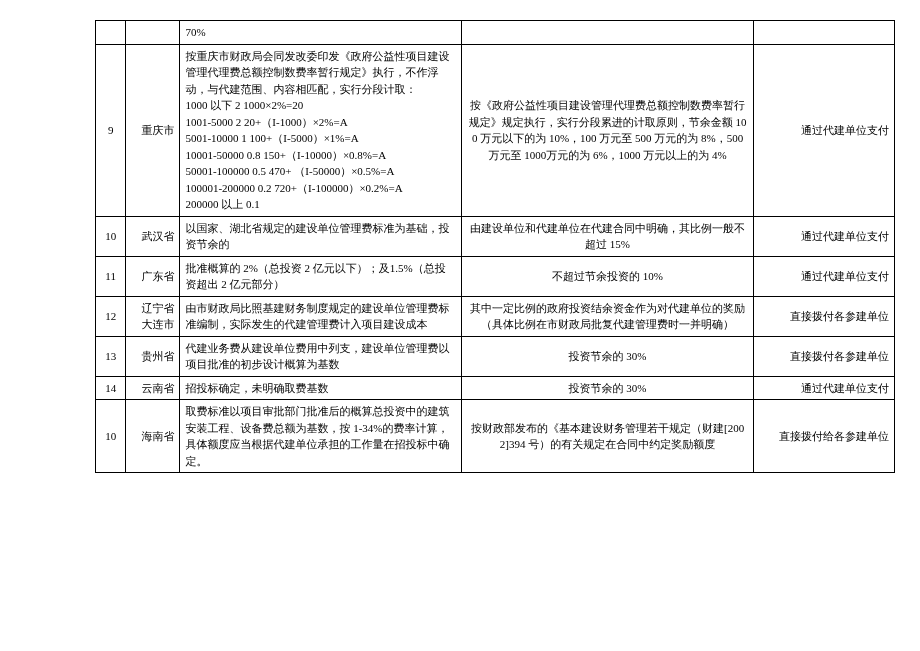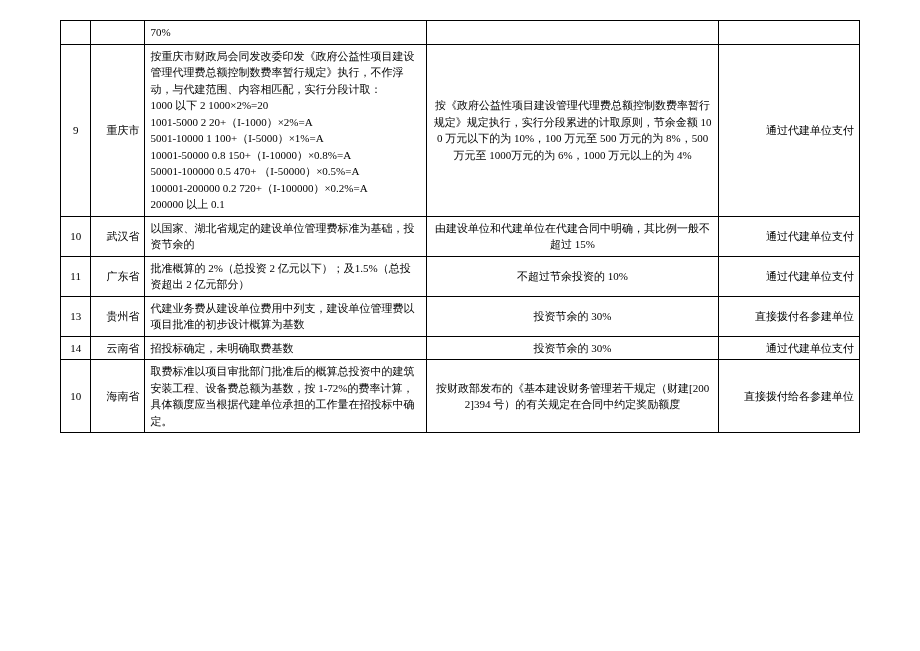--- a/index.html
+++ b/index.html
@@ -8,20 +8,21 @@
       font-size: 11px;
       line-height: 1.5;
       color: #000;
       background: #fff;
       padding: 20px 60px;
     }
     table {
       border-collapse: collapse;
       width: 100%;
       table-layout: fixed;
+      margin-left: 35px;
     }
     td {
       border: 1px solid #000;
       padding: 3px 5px;
       vertical-align: middle;
       word-wrap: break-word;
       word-break: break-all;
     }
     .col-idx { width: 28px; text-align: center; }
     .col-prov { width: 50px; text-align: right; }
@@ -56,34 +57,41 @@
         <td class="col-pay">通过代建单位支付</td>
       </tr>
       <tr>
         <td class="col-idx">11</td>
         <td class="col-prov">广东省</td>
         <td class="col-basis">批准概算的 2%（总投资 2 亿元以下）；及1.5%（总投资超出 2 亿元部分）</td>
         <td class="col-reward">不超过节余投资的 10%</td>
         <td class="col-pay">通过代建单位支付</td>
       </tr>
       <tr>
+        <td class="col-idx">12</td>
+        <td class="col-prov">辽宁省<br>大连市</td>
+        <td class="col-basis">由市财政局比照基建财务制度规定的建设单位管理费标准编制，实际发生的代建管理费计入项目建设成本</td>
+        <td class="col-reward">其中一定比例的政府投资结余资金作为对代建单位的奖励（具体比例在市财政局批复代建管理费时一并明确）</td>
+        <td class="col-pay">直接拨付各参建单位</td>
+      </tr>
+      <tr>
         <td class="col-idx">13</td>
         <td class="col-prov">贵州省</td>
         <td class="col-basis">代建业务费从建设单位费用中列支，建设单位管理费以项目批准的初步设计概算为基数</td>
         <td class="col-reward">投资节余的 30%</td>
         <td class="col-pay">直接拨付各参建单位</td>
       </tr>
       <tr>
         <td class="col-idx">14</td>
         <td class="col-prov">云南省</td>
         <td class="col-basis">招投标确定，未明确取费基数</td>
         <td class="col-reward">投资节余的 30%</td>
         <td class="col-pay">通过代建单位支付</td>
       </tr>
       <tr>
         <td class="col-idx">10</td>
         <td class="col-prov">海南省</td>
-        <td class="col-basis">取费标准以项目审批部门批准后的概算总投资中的建筑安装工程、设备费总额为基数，按 1-72%的费率计算，具体额度应当根据代建单位承担的工作量在招投标中确定。</td>
+        <td class="col-basis">取费标准以项目审批部门批准后的概算总投资中的建筑安装工程、设备费总额为基数，按 1-34%的费率计算，具体额度应当根据代建单位承担的工作量在招投标中确定。</td>
         <td class="col-reward">按财政部发布的《基本建设财务管理若干规定（财建[2002]394 号）的有关规定在合同中约定奖励额度</td>
         <td class="col-pay">直接拨付给各参建单位</td>
       </tr>
     </tbody>
 </table>
 
 </body></html>

